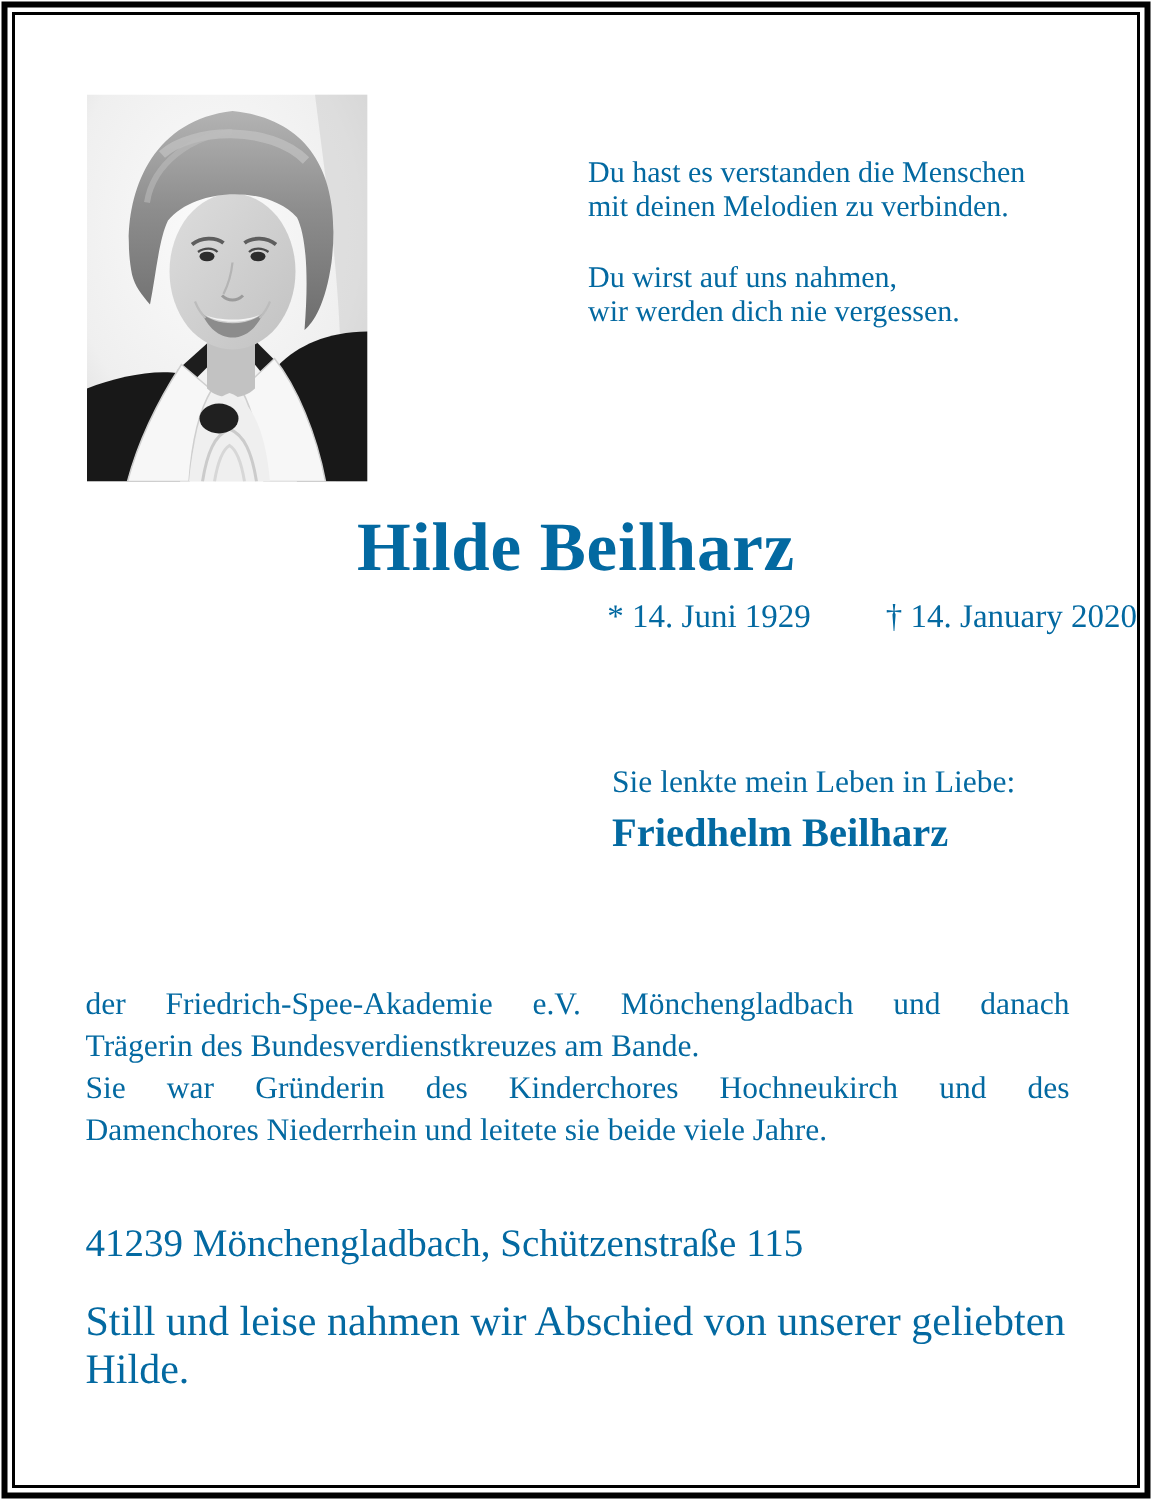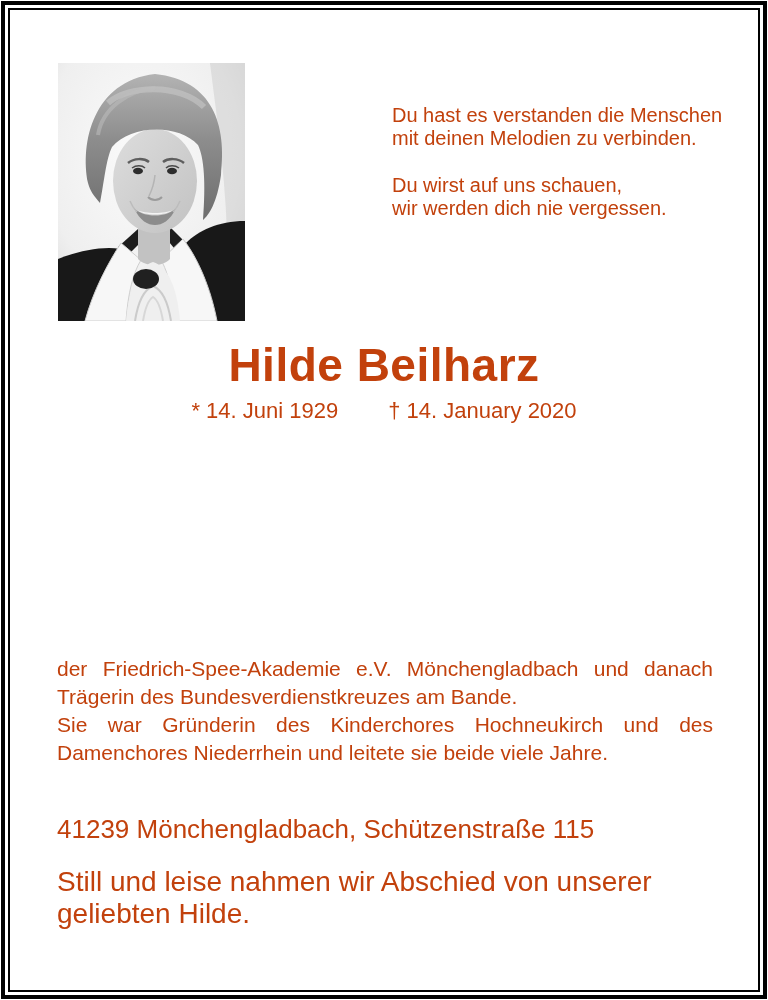--- a/index.html
+++ b/index.html
@@ -7,34 +7,34 @@
     position:relative; width:768px; height:1000px;
     background:#ffffff; box-sizing:border-box; padding:1px;
   }
   .frame-outer {
     box-sizing:border-box; height:100%;
     border:4px solid #000; padding:3px; background:#ffffff;
   }
   .frame-inner {
     box-sizing:border-box; position:relative; height:100%;
     border:2px solid #000; background:#ffffff;
-    font-family:Liberation Sans, sans-serif; color:#c2410c;
+    font-family:Liberation Serif, serif; color:#0369a1;
   }
   .photo { position:absolute; left:48px; top:53px; width:187px; height:258px; }
   .photo svg { display:block; }
 
   .poem { position:absolute; left:382px; top:94px; font-size:20px; line-height:23px; }
   .stanza + .stanza { margin-top:24px; }
 
   .name-block { position:absolute; left:0; top:332px; width:100%; text-align:center; }
   .name { font-size:46px; font-weight:bold; line-height:1; letter-spacing:0.5px; }
 
   .dates {
     position:absolute; left:0; top:390px; width:100%;
-    display:flex; justify-content:center; gap:50px;
+    display:flex; justify-content:flex-end; gap:50px;
     font-size:22px; line-height:22px;
   }
 
   .dedication { position:absolute; left:398px; top:498px; }
   .dedication-intro { font-size:21px; line-height:26px; }
   .mourner { font-size:27px; font-weight:bold; margin-top:5px; line-height:1.2; }
 
   .bio { position:absolute; left:47px; top:645px; width:656px; font-size:21px; line-height:28px; }
   .bio-line { text-align:justify; text-align-last:justify; }
   .bio-line.last { text-align-last:auto; }
@@ -112,33 +112,37 @@
           <path d="M122,138 C120,143 118,146 115,149" stroke="#bcbcbc" stroke-width="1.5" fill="none"></path>
         </svg>
       </div>
 
       <div class="poem">
         <div class="stanza">
           <div>Du hast es verstanden die Menschen</div>
           <div>mit deinen Melodien zu verbinden.</div>
         </div>
         <div class="stanza">
-          <div>Du wirst auf uns schauen,</div>
+          <div>Du wirst auf uns nahmen,</div>
           <div>wir werden dich nie vergessen.</div>
         </div>
       </div>
 
       <div class="name-block">
         <span class="name">Hilde Beilharz</span>
       </div>
       <div class="dates">
         <span>* 14. Juni 1929</span>
         <span>† 14. January 2020</span>
       </div>
 
+      <div class="dedication">
+        <div class="dedication-intro">Sie lenkte mein Leben in Liebe:</div>
+        <div class="mourner">Friedhelm Beilharz</div>
+      </div>
 
       <div class="bio">
         <div class="bio-line">der Friedrich-Spee-Akademie e.V. Mönchengladbach und danach</div>
         <div class="bio-line last">Trägerin des Bundesverdienstkreuzes am Bande.</div>
         <div class="bio-line">Sie war Gründerin des Kinderchores Hochneukirch und des</div>
         <div class="bio-line last">Damenchores Niederrhein und leitete sie beide viele Jahre.</div>
       </div>
 
       <div class="address">41239 Mönchengladbach, Schützenstraße 115</div>
 

